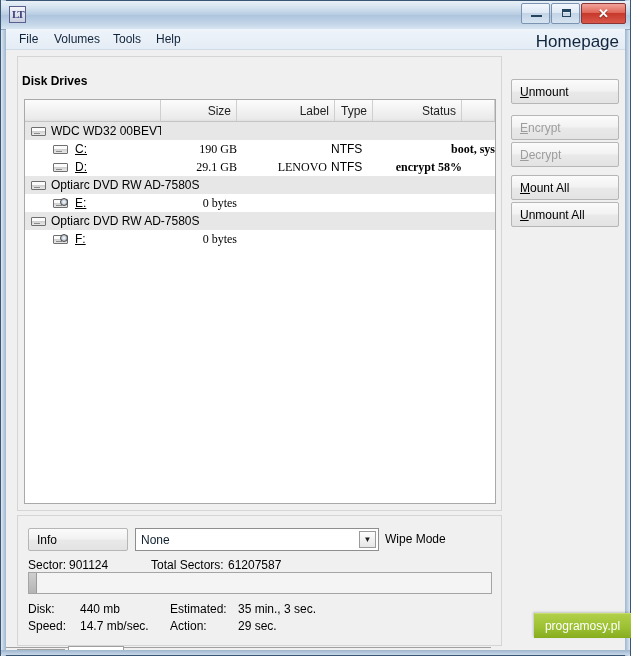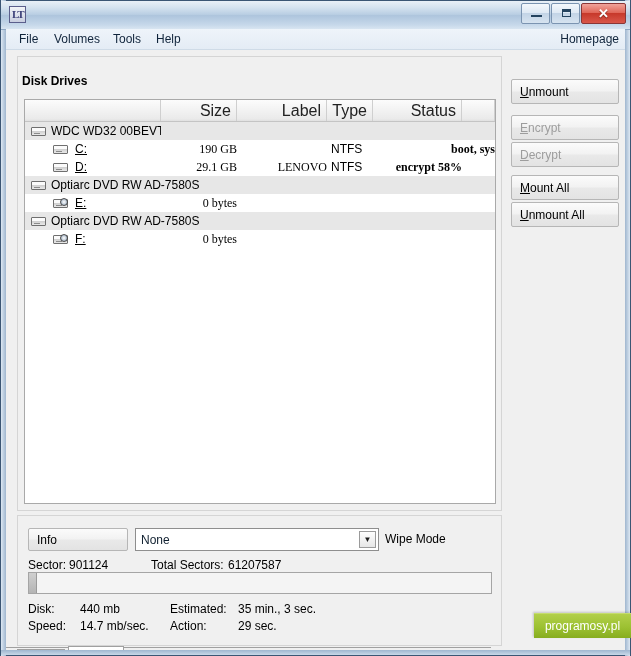--- a/index.html
+++ b/index.html
@@ -148,21 +148,21 @@
     position: absolute;
     top: 3px;
     font-size: 12px;
     color: #10243b;
     padding: 0 3px;
     white-space: nowrap;
   }
   .homepage-link {
     position: absolute;
     right: 6px; top: 3px;
-    font-size: 12px;
+    font-size: 17px;
     color: #10243b;
     white-space: nowrap;
   }
 
   
   .groupbox {
     position: absolute;
     left: 11px; top: 27px;
     width: 485px; height: 455px;
     border: 1px solid #d5d5d5;
@@ -195,21 +195,21 @@
     height: 21px;
     background: linear-gradient(to bottom, #fcfcfc, #eaeaea 90%, #e0e0e0);
     border-bottom: 1px solid #c4c4c4;
   }
   .lv-col {
     position: absolute;
     top: 0;
     height: 21px;
     box-sizing: border-box;
     border-right: 1px solid #cfcfcf;
-    font-size: 16px;
+    font-size: 12px;
     color: #222;
     display: flex;
     align-items: center;
     justify-content: flex-end;
     padding-right: 5px;
     white-space: nowrap;
   }
   .lv-body { position: relative; }
   .lv-row {
     position: relative;
@@ -420,21 +420,21 @@
       <div class="homepage-link">Homepage</div>
     </div>
 
     <div class="groupbox"></div>
     <div class="groupbox-label">Disk Drives</div>
 
     <div class="listview">
       <div class="lv-header">
         <div class="lv-col" style="left:0px;   width:136px"></div>
         <div class="lv-col" style="left:136px; width:76px">Size</div>
-        <div class="lv-col" style="left:212px; width:90px">Label</div>
+        <div class="lv-col" style="left:220px; width:90px">Label</div>
         <div class="lv-col" style="left:302px; width:46px">Type</div>
         <div class="lv-col" style="left:348px; width:89px">Status</div>
         <div class="lv-col" style="left:437px; width:33px"></div>
       </div>
       <div class="lv-body">
 
         <div class="lv-row group">
           <span class="ico" style="left:6px">
               <span class="hdd"></span>
             </span>

